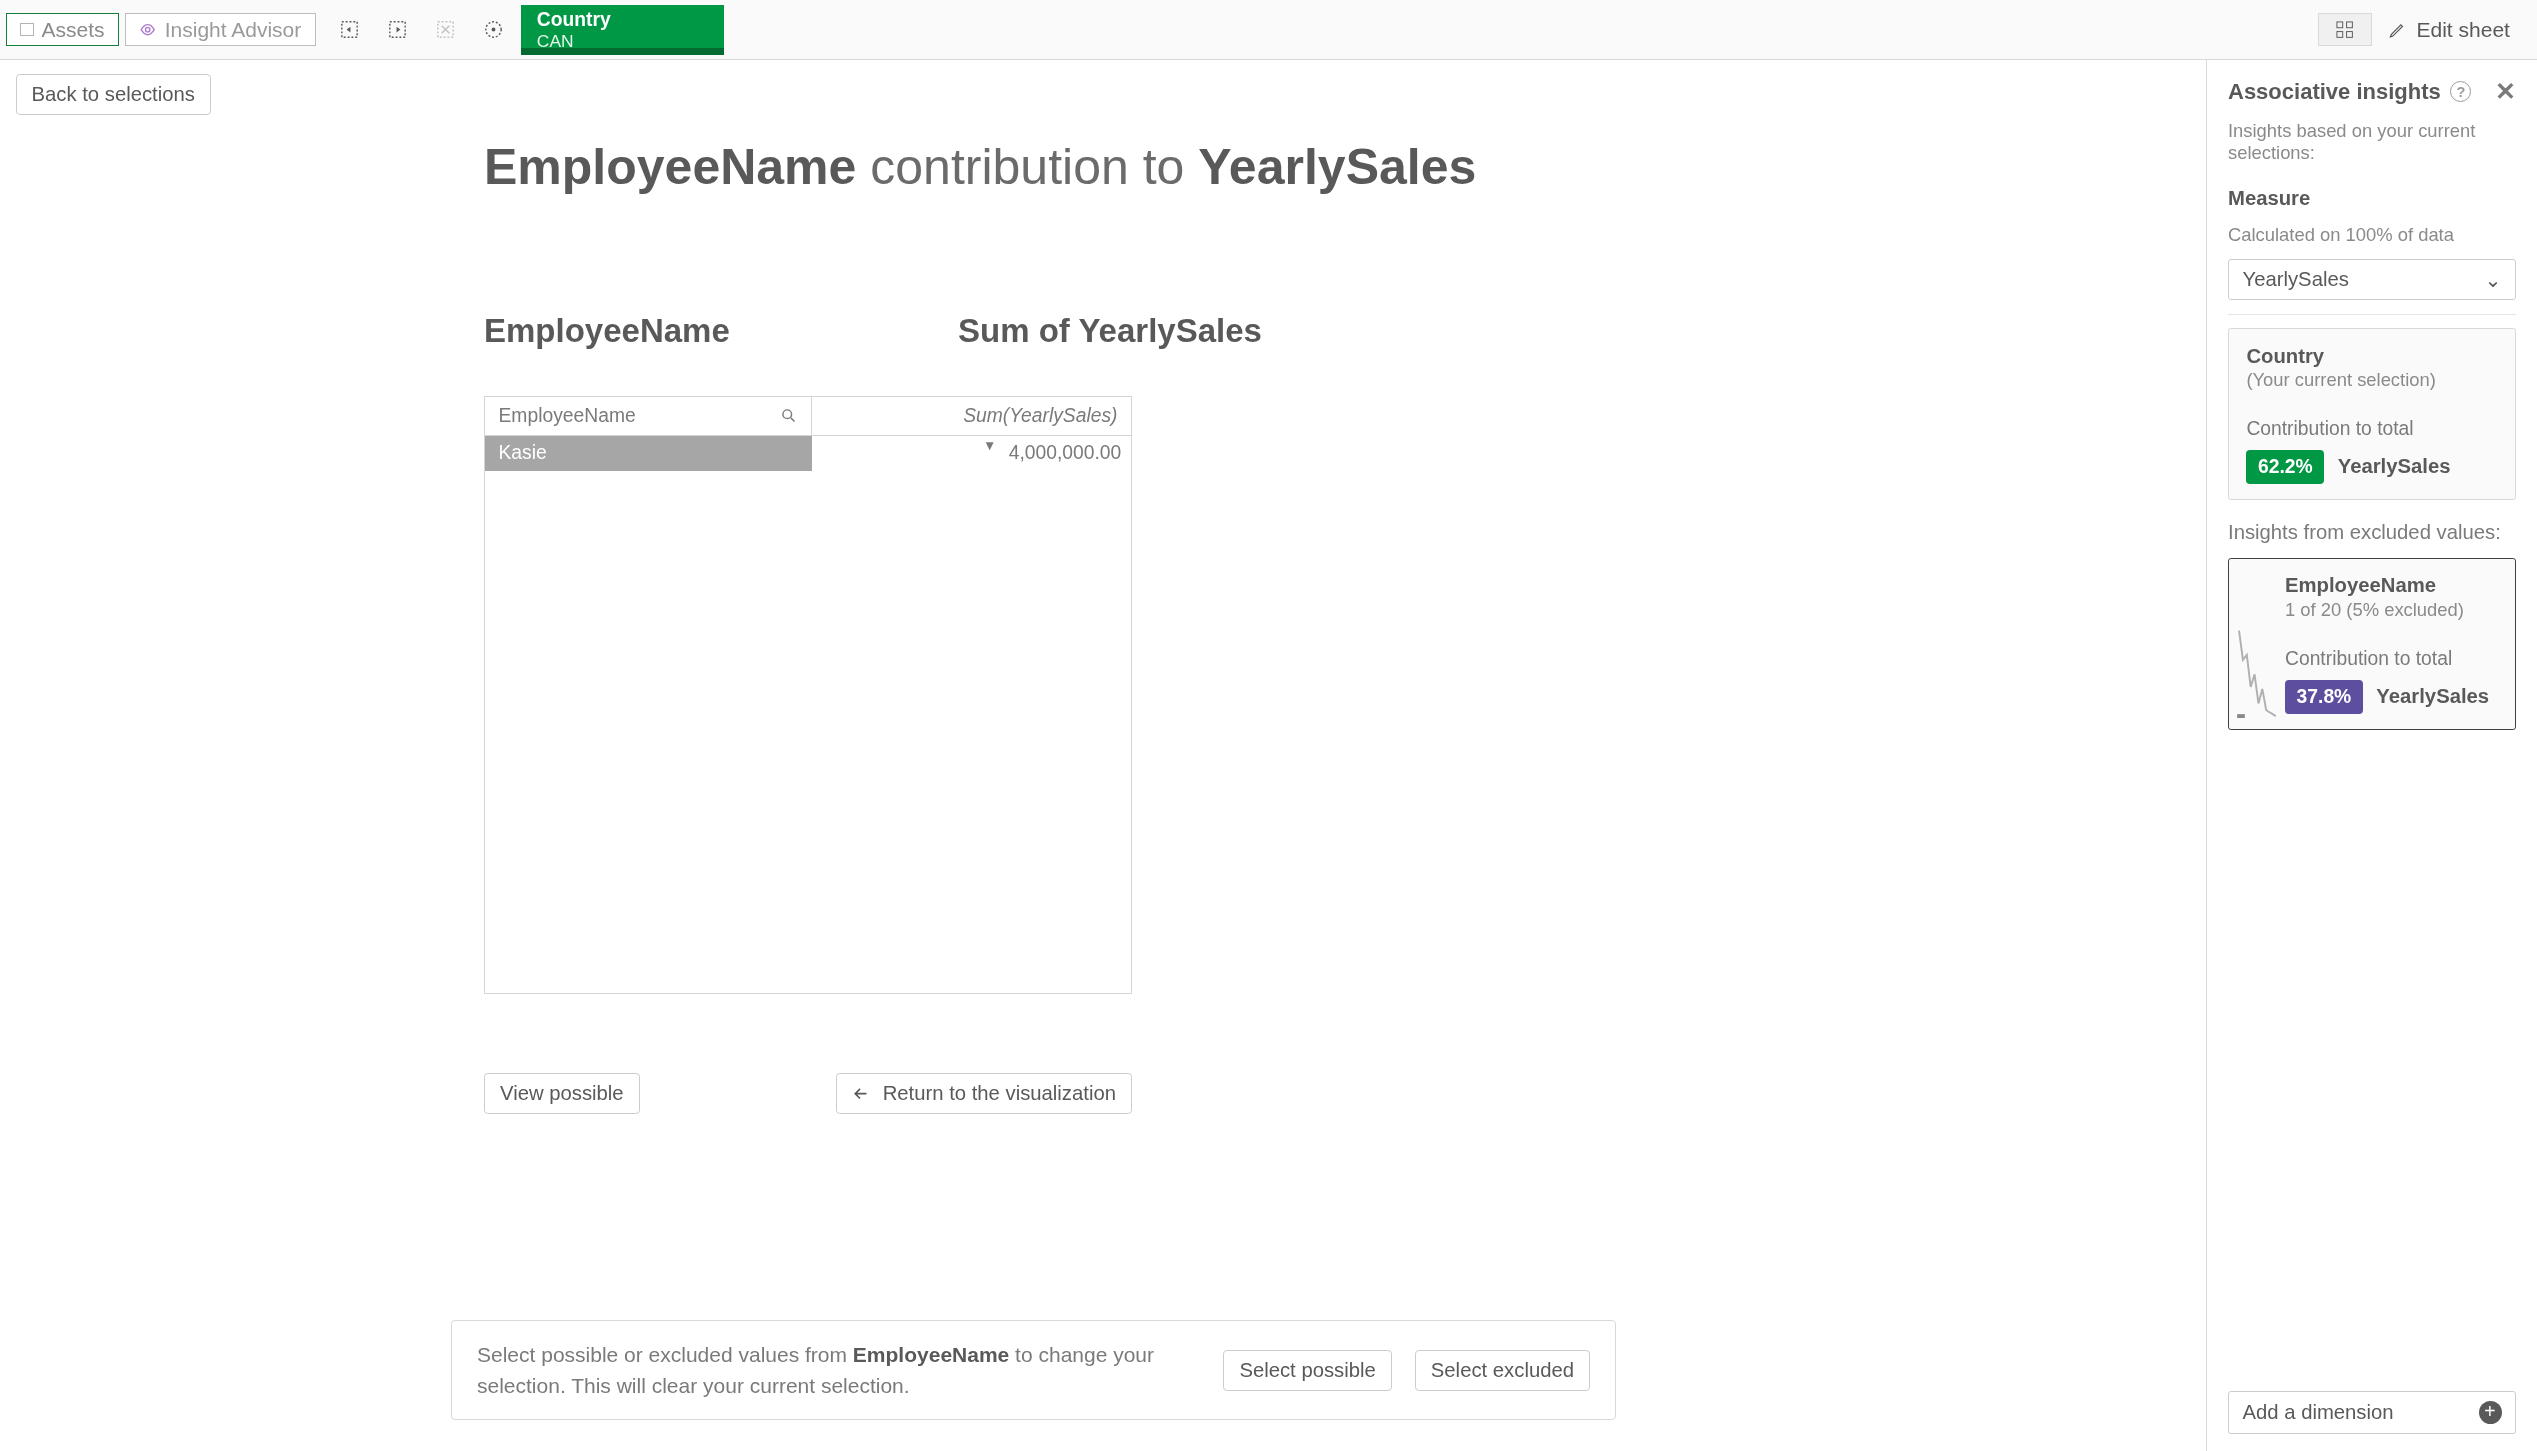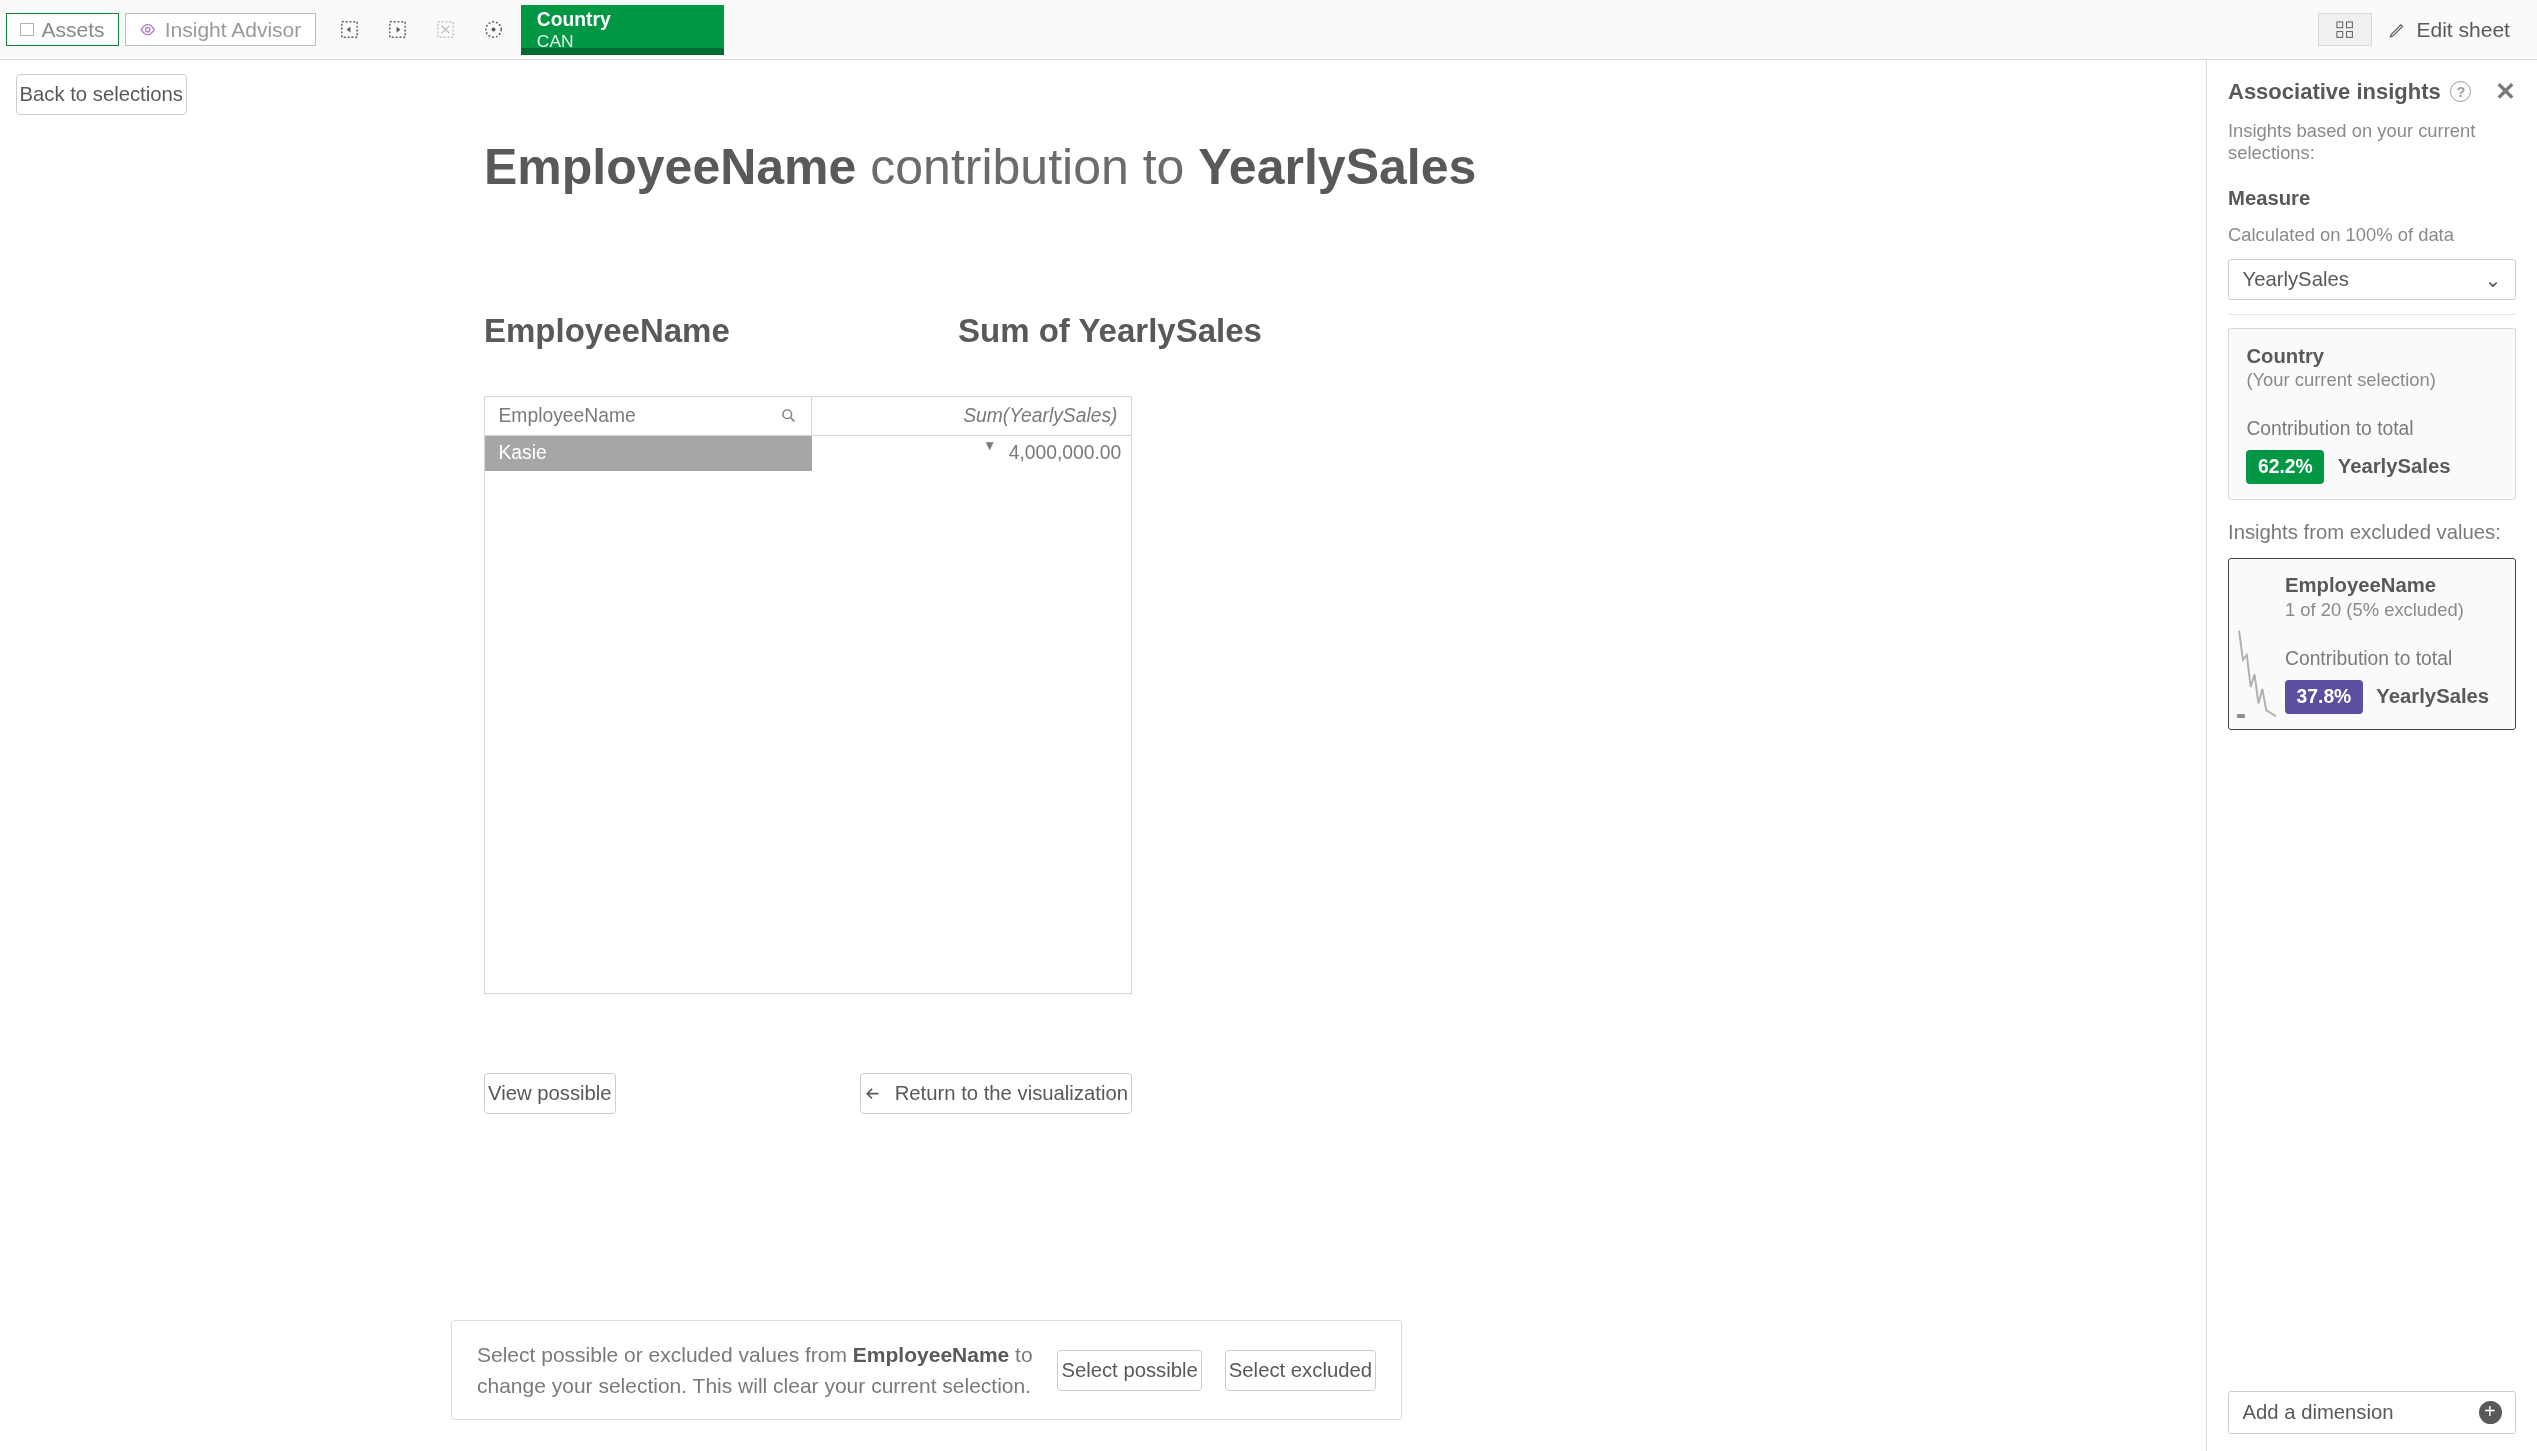--- a/index.html
+++ b/index.html
@@ -26,21 +26,21 @@
 .spacer { flex: 1; }
 .tb-right { display: flex; align-items: center; gap: 0; }
 .tb-square { width: 54px; height: 33px; display:flex; align-items:center; justify-content:center; border:1px solid #d9d9d9; background:#f0f0f0; cursor:pointer; }
 .tb-edit { display:flex; align-items:center; height:33px; padding: 0 15.5px; gap:9.7px; cursor:pointer; font-size:21px; color:#595959; }
 
 
 .layout { display: flex; height: calc(100% - 60px); }
 .main { flex:1; display:flex; flex-direction:column; background:#fff; min-width:0; position:relative; }
 .back-row { padding: 13.5px 15.5px; }
 .btn { display:inline-flex; align-items:center; height:44px; padding:0 21px; font-size:21px; color:#595959; border:1px solid #ccc; border-radius:3.9px; background:#fff; cursor:pointer; gap:11.6px; }
-.btn.sm { height:41px; font-size:20.3px; padding:0 3px; }
+.btn.sm { height:41px; font-size:20.3px; padding:0 15px; }
 
 .content { flex:1; padding: 0 58px 0 484px; overflow:auto; }
 .title { font-size: 50px; color:#6b6b6b; font-weight:400; margin-top: 9.7px; }
 .title b { color:#595959; font-weight:600; }
 
 .two-head { display:flex; margin-top: 116px; }
 .two-head .h { font-size: 33px; font-weight:600; color:#595959; }
 .two-head .h1 { width: 474px; }
 
 .table { width: 648px; border:1px solid #d5d5d5; margin-top: 46px; }
@@ -48,21 +48,21 @@
 .thead .c1 { flex:1; display:flex; align-items:center; justify-content:space-between; padding:0 13.5px; border-right:1px solid #d5d5d5;}
 .thead .c2 { width: 319px; display:flex; align-items:center; justify-content:flex-end; padding:0 13.5px;font-style:italic; }
 .trow { display:flex; height:35px; font-size:19.3px; }
 .trow .c1 { flex:1; background:#a6a6a6; color:#fff; display:flex; align-items:center; padding:0 13.5px; }
 .trow .c2 { width:319px; display:flex; flex-direction:column; align-items:flex-end; justify-content:center; padding:0 9.7px; color:#7a7a7a; position:relative;}
 .trow .c2 .tri { position:absolute; top:1.9px; left:171px; font-size:13.5px; color:#7a7a7a;}
 .table .body-pad { height: 522px; }
 
 .after-table-row { display:flex; width:648px; margin-top: 79px; justify-content:space-between;}
 
-.help-box { position:absolute; left:451px; bottom:31px; width:951px; border:1px solid #d9d9d9; border-radius:3.9px; background:#fff; padding:17.4px 25px; display:flex; align-items:center; gap:23px; }
+.help-box { position:absolute; left:451px; bottom:31px; width:1165px; border:1px solid #d9d9d9; border-radius:3.9px; background:#fff; padding:17.4px 25px; display:flex; align-items:center; gap:23px; }
 .help-box .txt { flex:1; font-size:21px; color:#7a7a7a; line-height:1.5; }
 .help-box .txt b { color:#595959; font-weight:600; }
 
 
 .side { width: 331px; border-left:1px solid #d9d9d9; background:#fff; padding: 17.4px 21px 17.4px 21px; display:flex; flex-direction:column; gap: 13.5px; overflow:auto; }
 .side-head { display:flex; align-items:center; gap:9.7px; font-size:22px; font-weight:600; color:#595959; }
 .side-head .help { width:21px;height:21px;border:1.5px solid #9a9a9a;border-radius:50%;display:flex;align-items:center;justify-content:center;font-size:14.5px;color:#9a9a9a;}
 .side-head .x { margin-left:auto; font-size:25px; color:#7a7a7a; cursor:pointer; }
 .side-sub { font-size:18.4px; color:#8a8a8a; }
 .side-label { font-size:20.3px; font-weight:600; color:#595959; margin-top:9.7px; }

